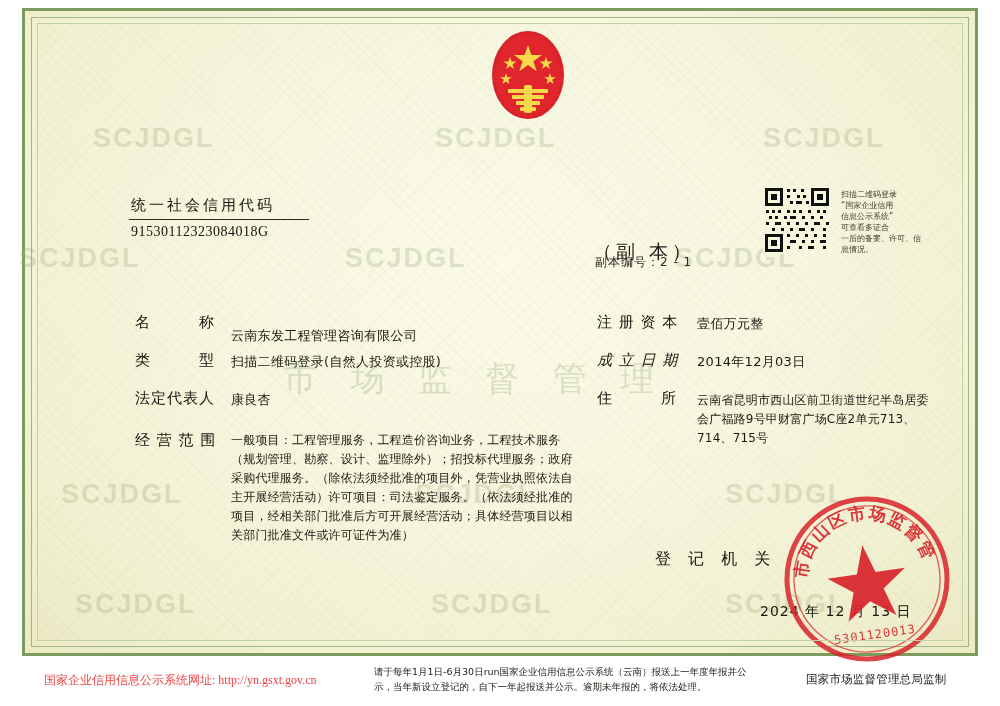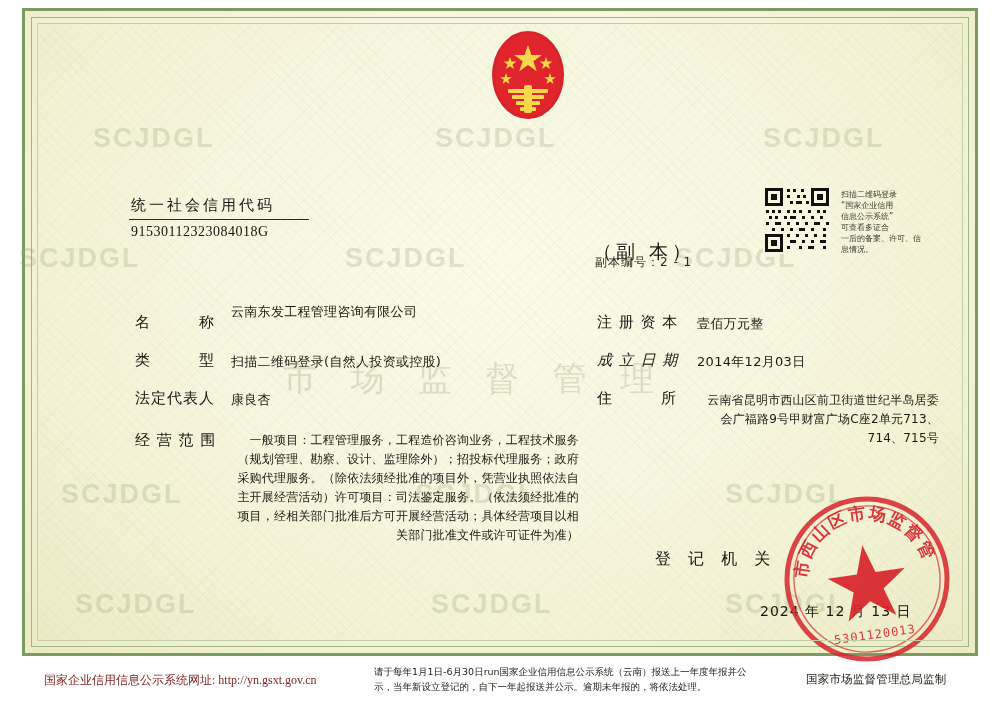--- a/index.html
+++ b/index.html
@@ -186,21 +186,20 @@
     letter-spacing: 0.3px;
     white-space: nowrap;
   }
   .f-value-wrap {
     position: absolute;
     font-family: "DejaVu Sans", sans-serif;
     font-size: 12px;
     line-height: 19px;
     color: #1a1a12;
     letter-spacing: 0.2px;
-    text-align: right;
   }
   
   .registrar {
     position: absolute;
     left: 630px;
     top: 538px;
     font-family: "DejaVu Sans", sans-serif;
     font-size: 16px;
     letter-spacing: 6px;
     color: #16150e;
@@ -221,21 +220,21 @@
     width: 172px;
     height: 172px;
   }
   
   .footer-left {
     position: absolute;
     left: 44px;
     top: 672px;
     font-family: "Liberation Serif", serif;
     font-size: 12px;
-    color: #7f1d1d;
+    color: #ef4444;
   }
   .footer-mid {
     position: absolute;
     left: 374px;
     top: 664px;
     width: 380px;
     font-family: "DejaVu Sans", sans-serif;
     font-size: 9.5px;
     line-height: 15px;
     color: #1c1c14;
@@ -365,21 +364,21 @@
       </svg>
     </div>
     <div class="qr-note" style="white-space:pre-line;">扫描二维码登录
 “国家企业信用
 信息公示系统”
 可查看多证合
 一后的备案、许可、信
 息情况。</div>
 
     <div class="f-label" style="left:110px; top:302px;">名　　　称</div>
-    <div class="f-value" style="left:206px; top:292px;text-align:center;">云南东发工程管理咨询有限公司</div>
+    <div class="f-value" style="left:206px; top:316px;text-align:center;">云南东发工程管理咨询有限公司</div>
 
     <div class="f-label" style="left:110px; top:340px;">类　　　型</div>
     <div class="f-value" style="left:206px; top:342px;">扫描二维码登录(自然人投资或控股)</div>
 
     <div class="f-label" style="left:110px; top:378px;">法定代表人</div>
     <div class="f-value" style="left:206px; top:380px;">康良杏</div>
 
     <div class="f-label" style="left:572px; top:302px;">注 册 资 本</div>
     <div class="f-value" style="left:672px; top:304px;">壹佰万元整</div>
 

